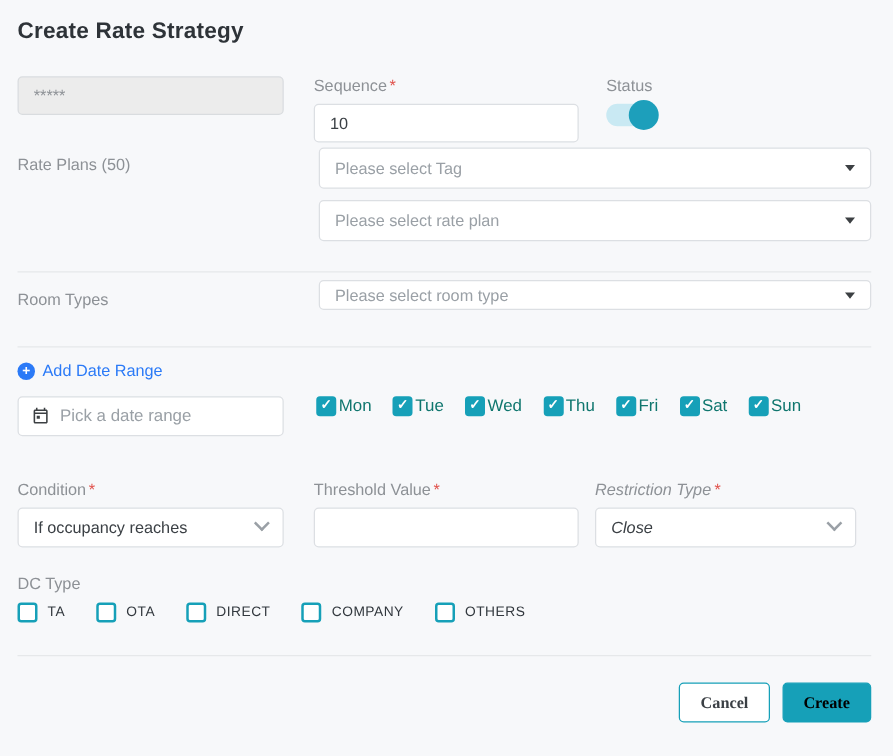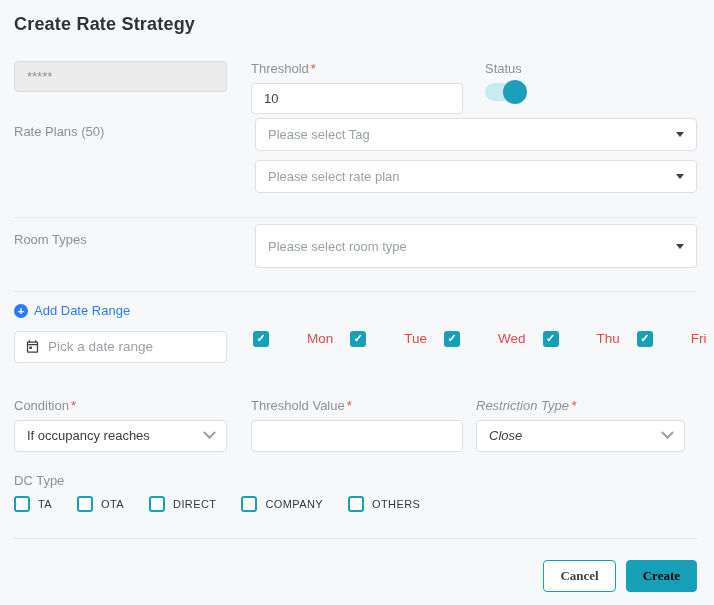--- a/index.html
+++ b/index.html
@@ -69,21 +69,21 @@
 
   .rate-row { margin-top:4px;justify-content:flex-end; }
   .rate-row .select + .select { margin-top:9px; }
 
   .divider { height:1px; background:#e6e8ea; }
   .div1 { margin-top:24px; }
   .div2 { margin-top:23px; }
   .div3 { margin-top:26px; }
 
   .room-row { margin-top:6px; }
-  .room-row .select { height:44px; }
+  .room-row .select { height:24px; }
   .room-row .side-label { padding-top:8px; }
 
   .add-link {
     margin-top:11px; display:inline-flex; align-items:center; gap:6px;
     color:#2b7af7; font-size:13px; cursor:pointer; font-weight:400;
   }
   .plus-circle {
     width:14px; height:14px; border-radius:50%; background:#2b7af7;
     color:#fff; font-size:11px; font-weight:700; line-height:14px;
     text-align:center; display:inline-block;
@@ -95,21 +95,21 @@
     border-radius:4px; display:flex; align-items:center; padding:0 10px; gap:8px;
   }
   .date-box input {
     border:none; outline:none; flex:1; min-width:0;
     font-family:"Liberation Sans", sans-serif; font-size:13.5px; color:#3b4045;
   }
   .date-box input::placeholder { color:#9aa0a6; }
 
   .weekdays { display:flex; align-items:center; margin-left:26px; gap:17px; }
   .wk { display:flex; align-items:center; gap:2px; cursor:pointer; }
-  .wk .wlabel { font-size:13.5px; color:#ef4444;margin-left:36px; }
+  .wk .wlabel { font-size:13.5px; color:#0f766e; }
 
   .cb { width:16px; height:16px; border-radius:3px; flex:0 0 auto; cursor:pointer; }
   .cb.checked { background:#16a0b8; display:flex; align-items:center; justify-content:center; }
   .cb.checked::after { content:"✓"; color:#fff; font-size:11px; font-weight:700; line-height:1; }
   .cb.unchecked { background:#fff; border:2px solid #16a0b8; }
 
   .cond-row { margin-top:35px; display:flex; align-items:flex-start; }
   .col-cond { width:213px; }
   .col-thresh { width:212px; margin-left:24px; }
   .col-restrict { width:209px; margin-left:13px;font-style:italic; }
@@ -134,21 +134,21 @@
 <div class="page">
 
   <h1 class="title">Create Rate Strategy</h1>
 
   <div class="row1">
     <div class="col-code">
       <input class="input disabled" disabled="" value="*****" style="">
     </div>
     <div class="col-seq">
       <div class="label">
-        <span>Threshold</span><span class="req">*</span>
+        <span>Sequence</span><span class="req">*</span>
       </div>
       <input class="input" value="10" style="">
     </div>
     <div class="col-status">
       <div class="label">Status</div>
       <div class="switch">
         <span class="knob"></span>
       </div>
     </div>
   </div>

